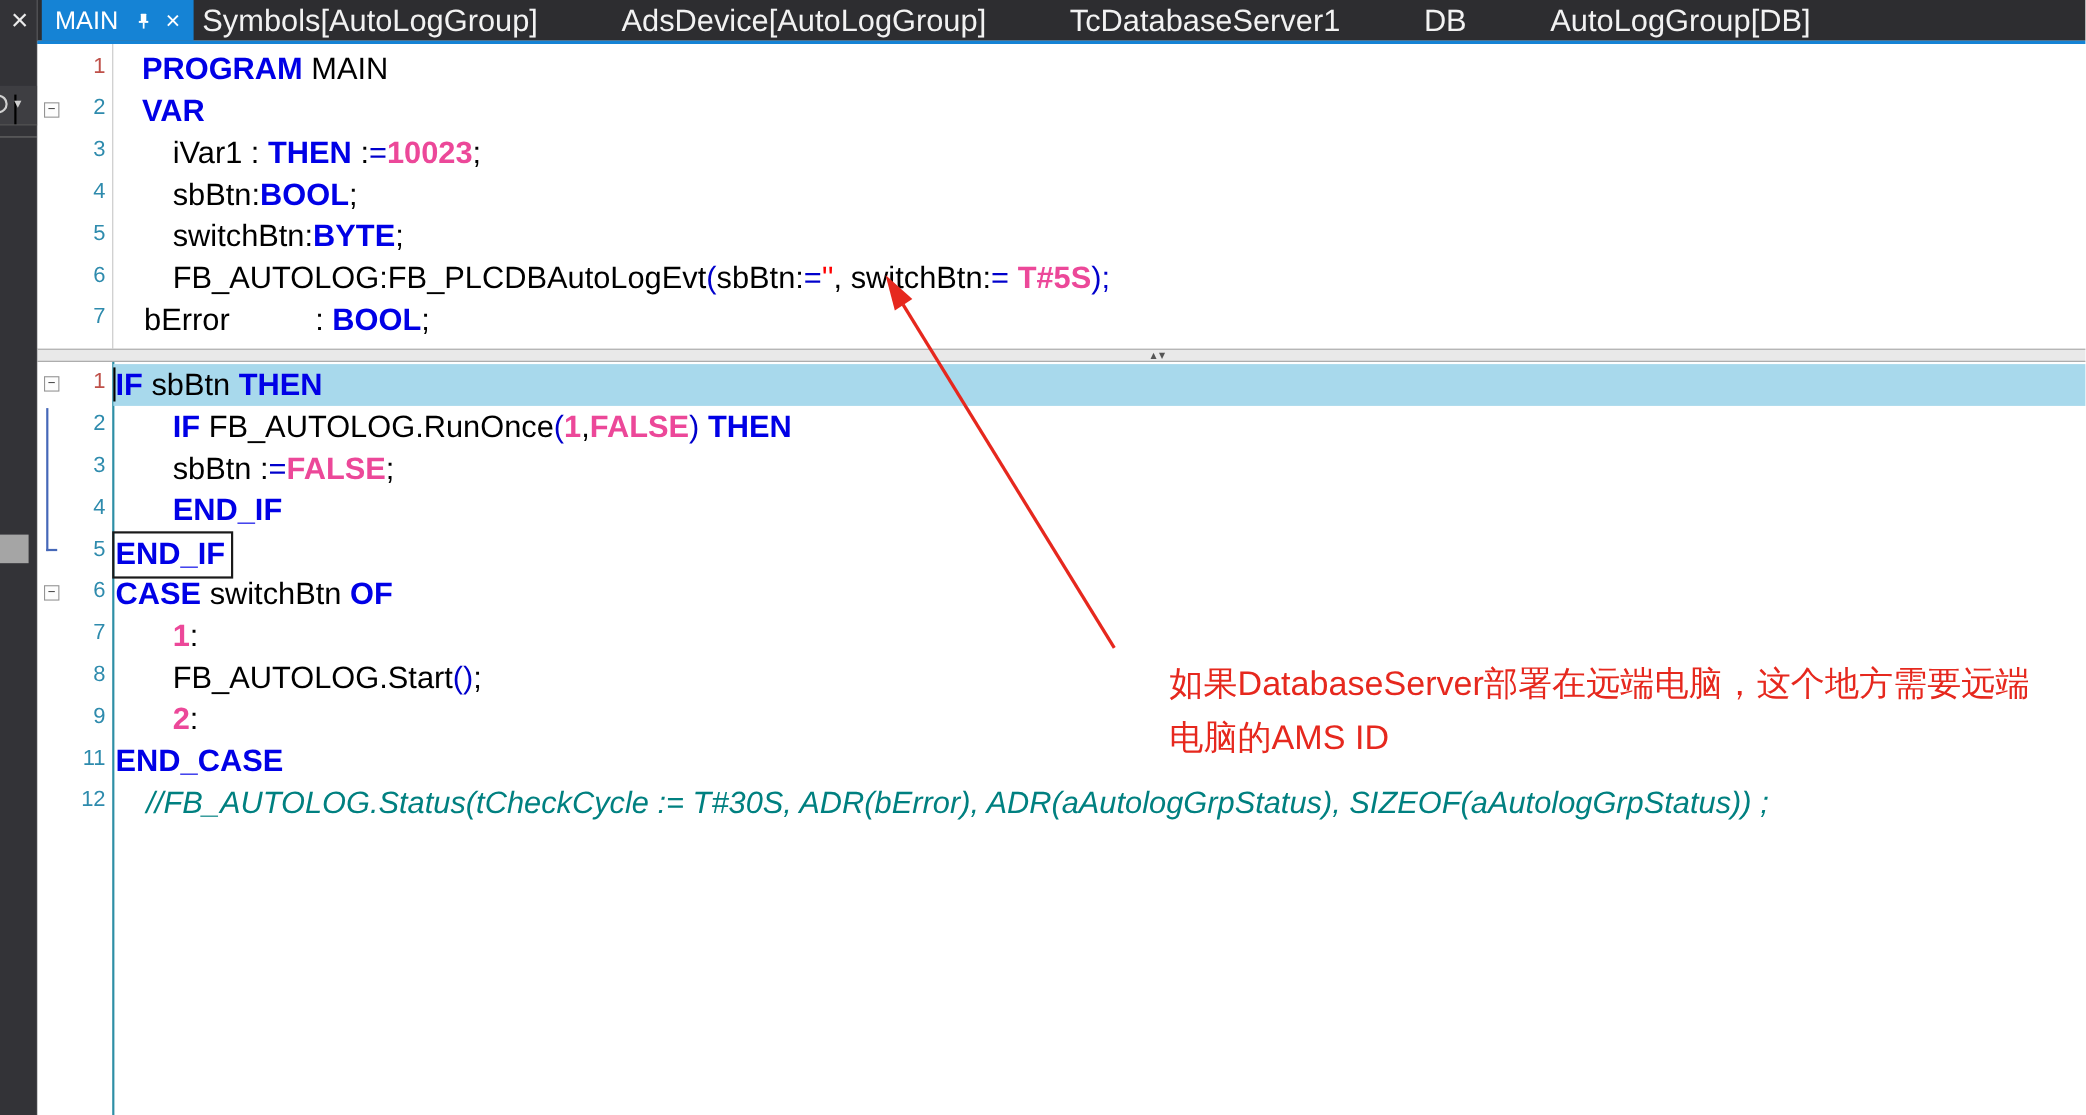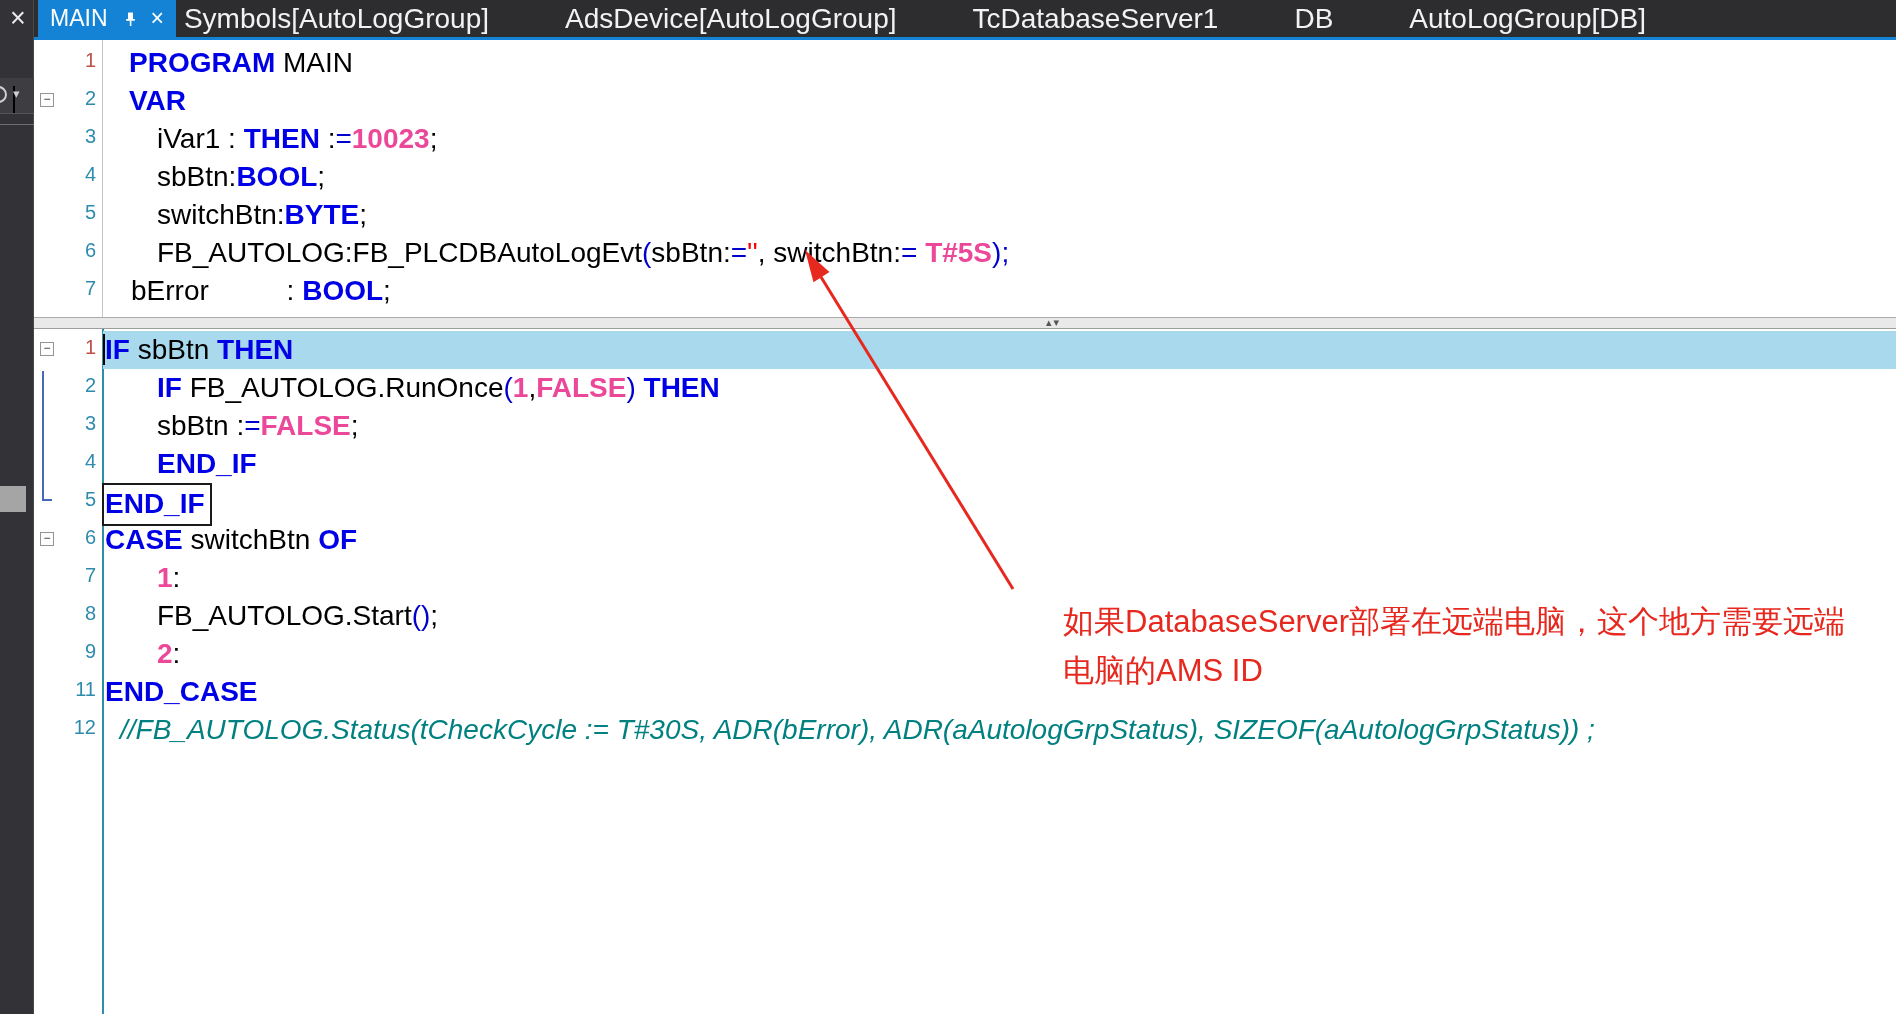--- a/index.html
+++ b/index.html
@@ -189,21 +189,21 @@
       <div class="row">
         <span class="ln">9</span>
         <span class="code" style="left: 123px;"><span class="tk-num">2</span><span class="tk-pl">:</span></span>
       </div>
       <div class="row">
         <span class="ln">11</span>
         <span class="code" style="left: 71px;"><span class="tk-kw">END_CASE</span></span>
       </div>
       <div class="row">
         <span class="ln">12</span>
-        <span class="code" style="left: 76px; padding-left: 10px;"><span class="tk-cm">//FB_AUTOLOG.Status(tCheckCycle := T#30S, ADR(bError), ADR(aAutologGrpStatus), SIZEOF(aAutologGrpStatus)) ;</span></span>
+        <span class="code" style="left: 89px; padding-left: 10px;"><span class="tk-cm">//FB_AUTOLOG.Status(tCheckCycle := T#30S, ADR(bError), ADR(aAutologGrpStatus), SIZEOF(aAutologGrpStatus)) ;</span></span>
       </div>
     </div>
 
   <svg id="arrow-svg">
     <line x1="821" y1="277" x2="1013" y2="589" stroke="#e6281e" stroke-width="3"></line>
     <polygon points="805,250 829.4,271.9 813.5,282.3" fill="#e6281e"></polygon>
   </svg>
 
   <div id="annotation" style="color: rgb(230, 40, 30);">
     <div>如果DatabaseServer部署在远端电脑，这个地方需要远端</div>

